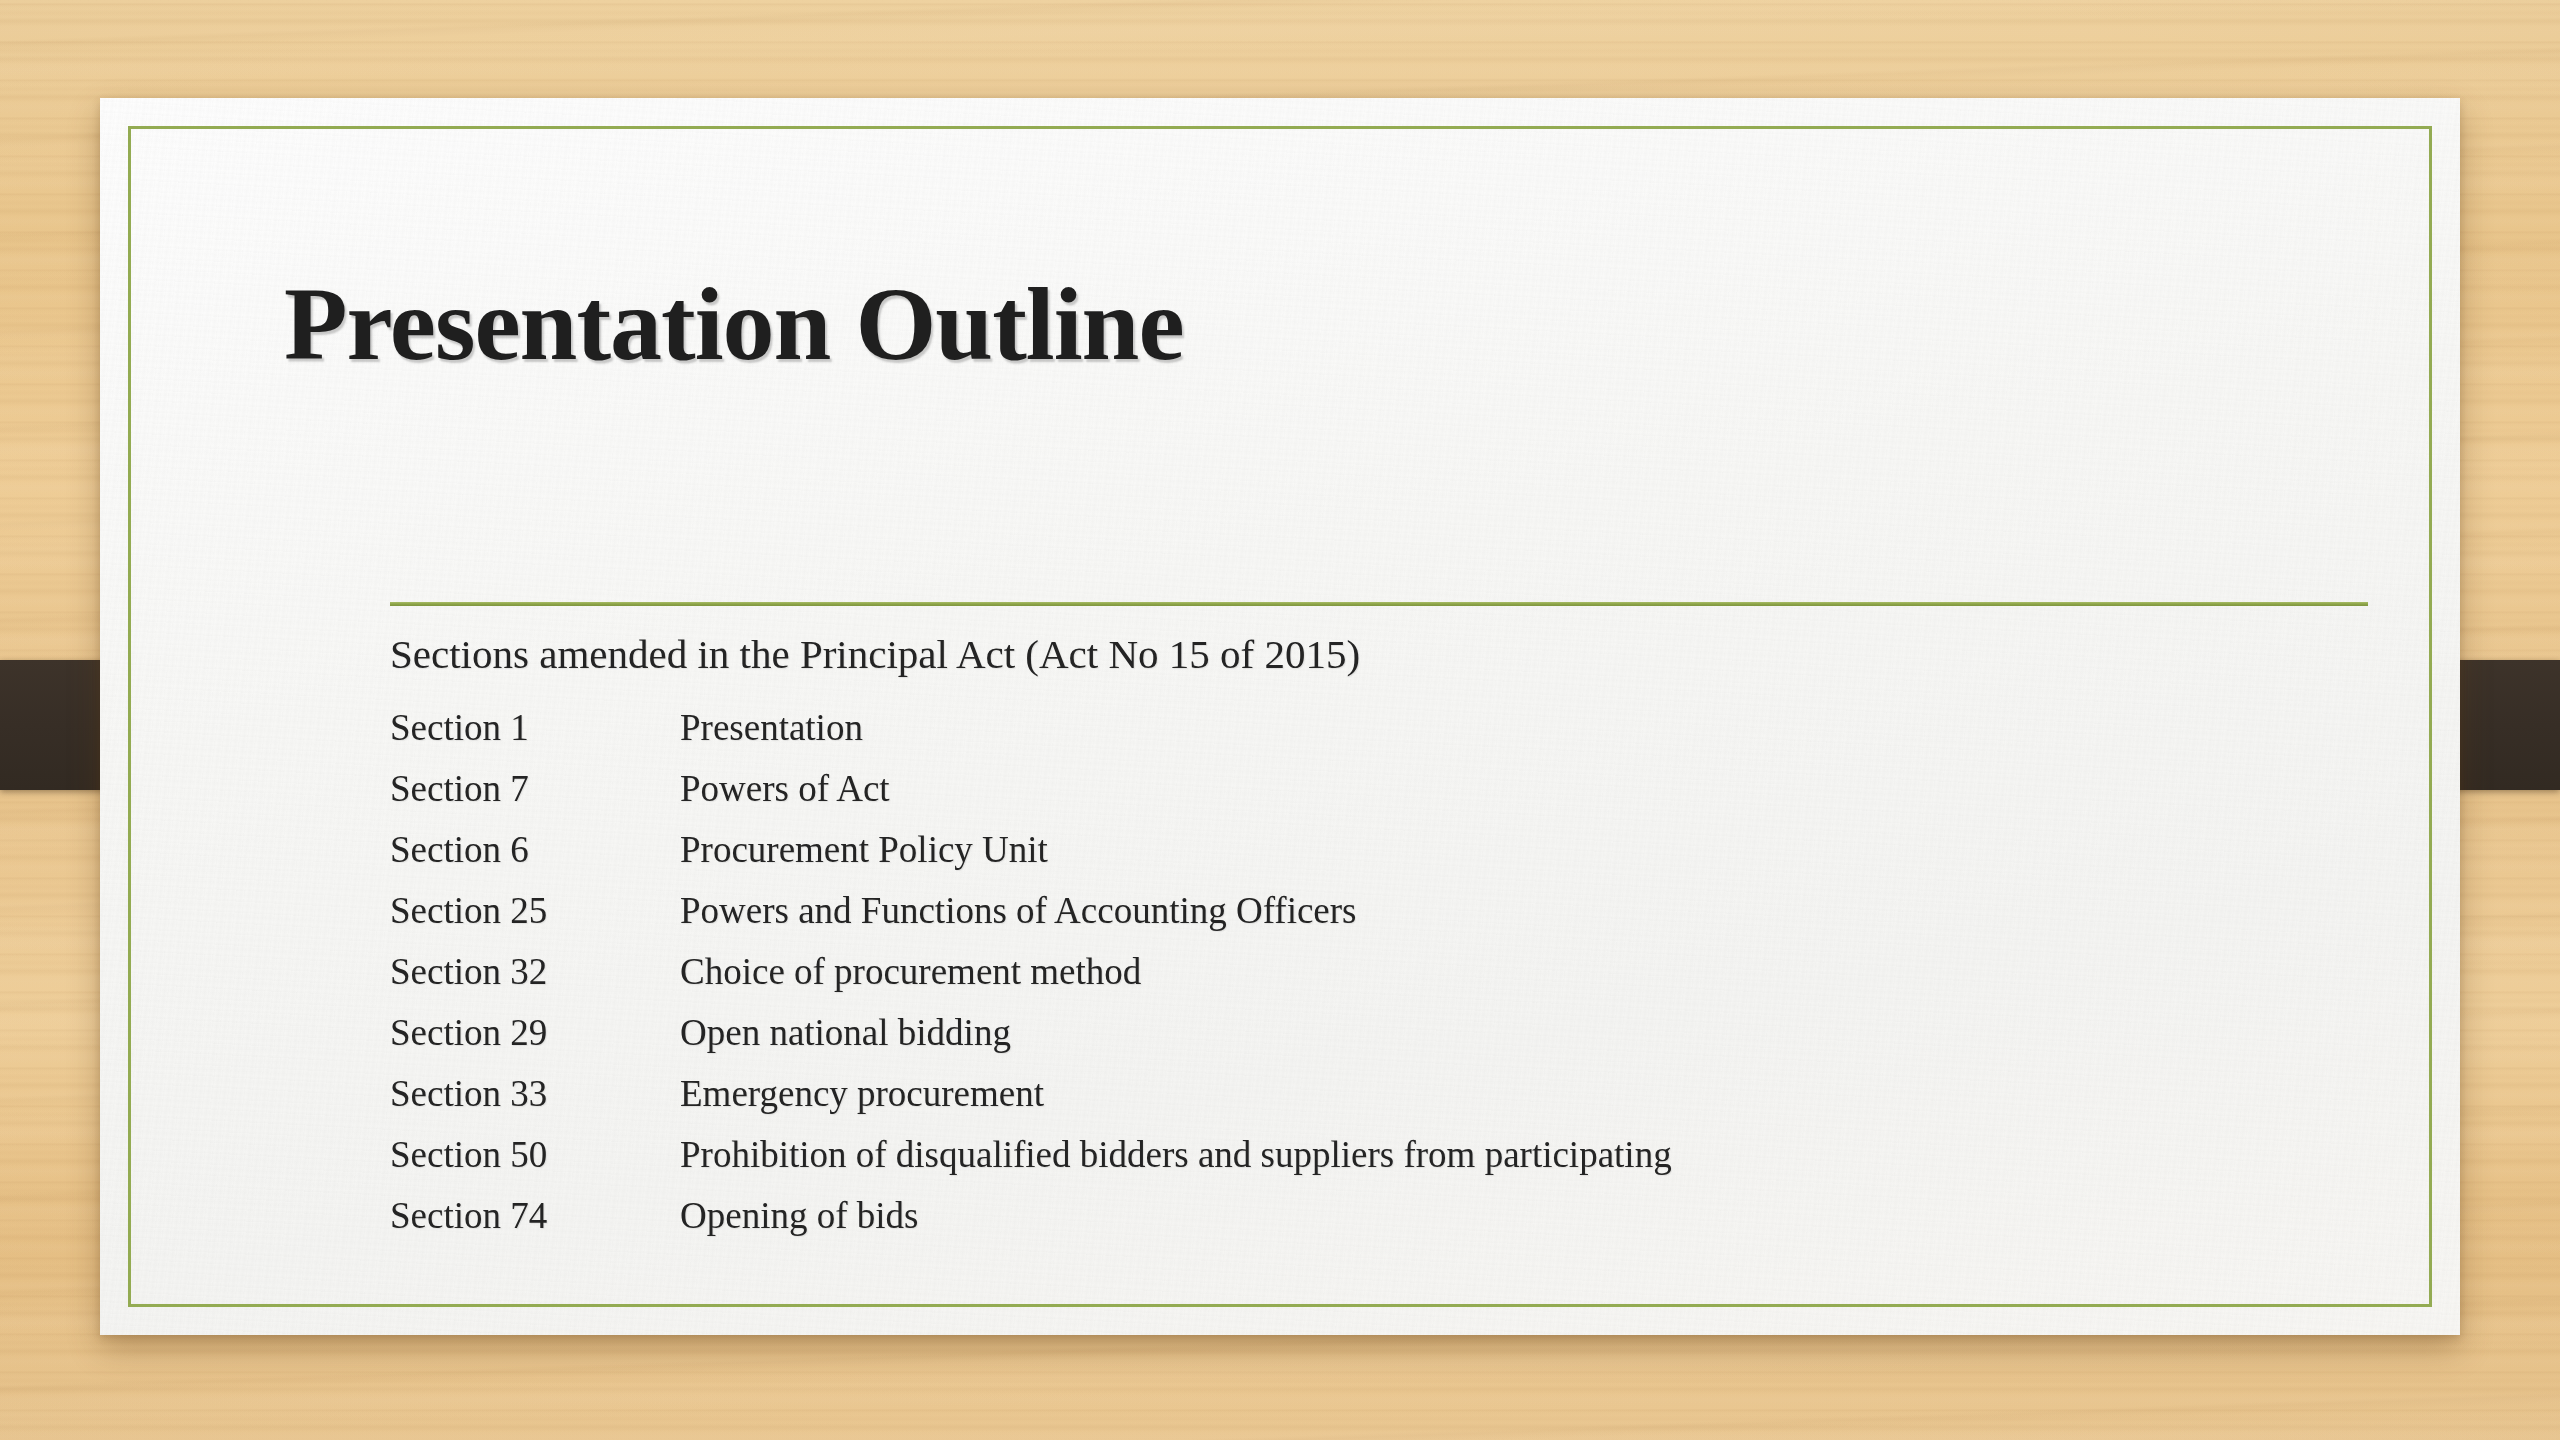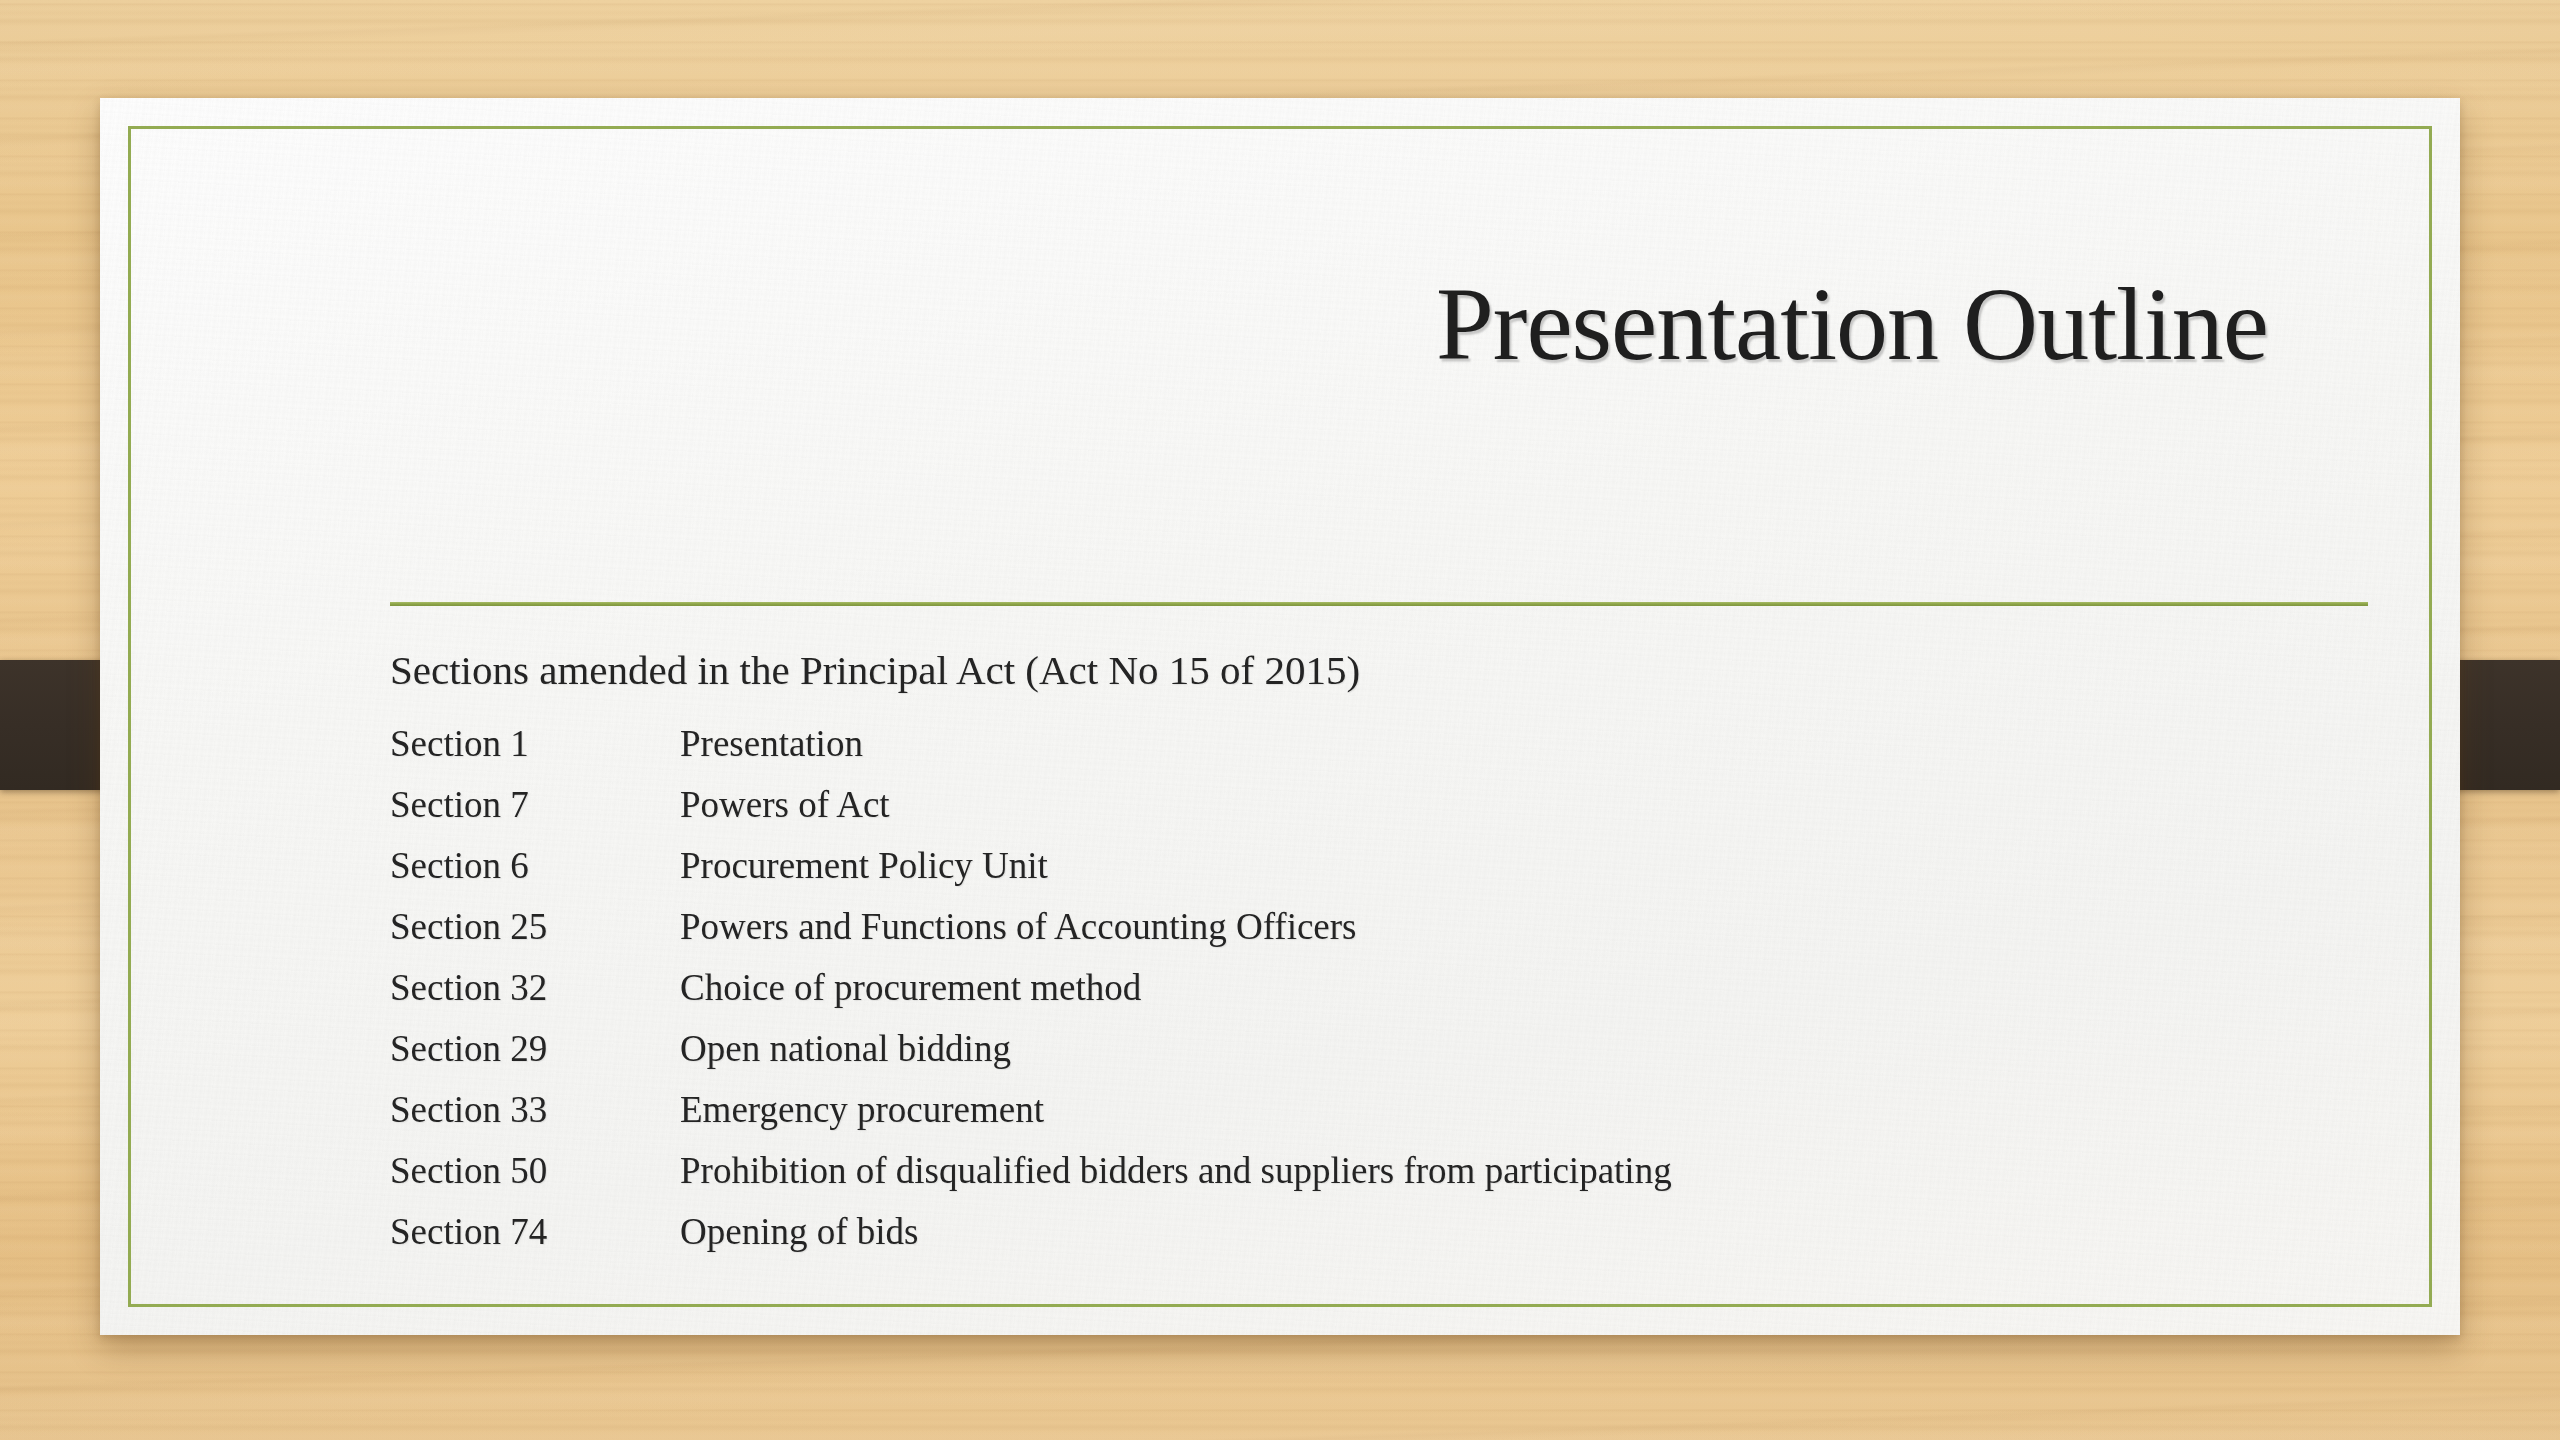--- a/index.html
+++ b/index.html
@@ -135,26 +135,26 @@
         rgba(0,0,0,0.010) 0px,
         rgba(0,0,0,0.000) 3px,
         rgba(0,0,0,0.008) 7px,
         rgba(0,0,0,0.000) 11px);
     pointer-events: none;
   }
 
   
   .slide-title {
     position: absolute;
-    left: 168px;
+    left: 184px;
     top: 168px;
     width: 2000px;
-    text-align: right;
+    text-align: left;
     font-family: "Liberation Serif", "DejaVu Serif", serif;
-    font-weight: normal;
+    font-weight: bold;
     font-size: 104px;
     line-height: 1.12;
     letter-spacing: -1px;
     color: #1f1f1f;
     text-shadow: 2px 3px 2px rgba(120,120,120,0.38);
     white-space: nowrap;
   }
 
   
   .title-rule {
@@ -166,21 +166,20 @@
     background: linear-gradient(180deg, #a7bb66 0%, #8ca346 55%, #7e9540 100%);
   }
 
   
   .body-area {
     position: absolute;
     left: 290px;
     top: 536px;
     width: 2070px;
     color: #232323;
-    margin-top: 16px;
   }
   .body-heading {
     font-family: "Liberation Serif", "DejaVu Serif", serif;
     font-size: 41px;
     line-height: 1.0;
     color: #242424;
     margin: 0 0 22px 0;
     white-space: nowrap;
     text-shadow: 1px 1px 1px rgba(150,150,150,0.22);
   }

